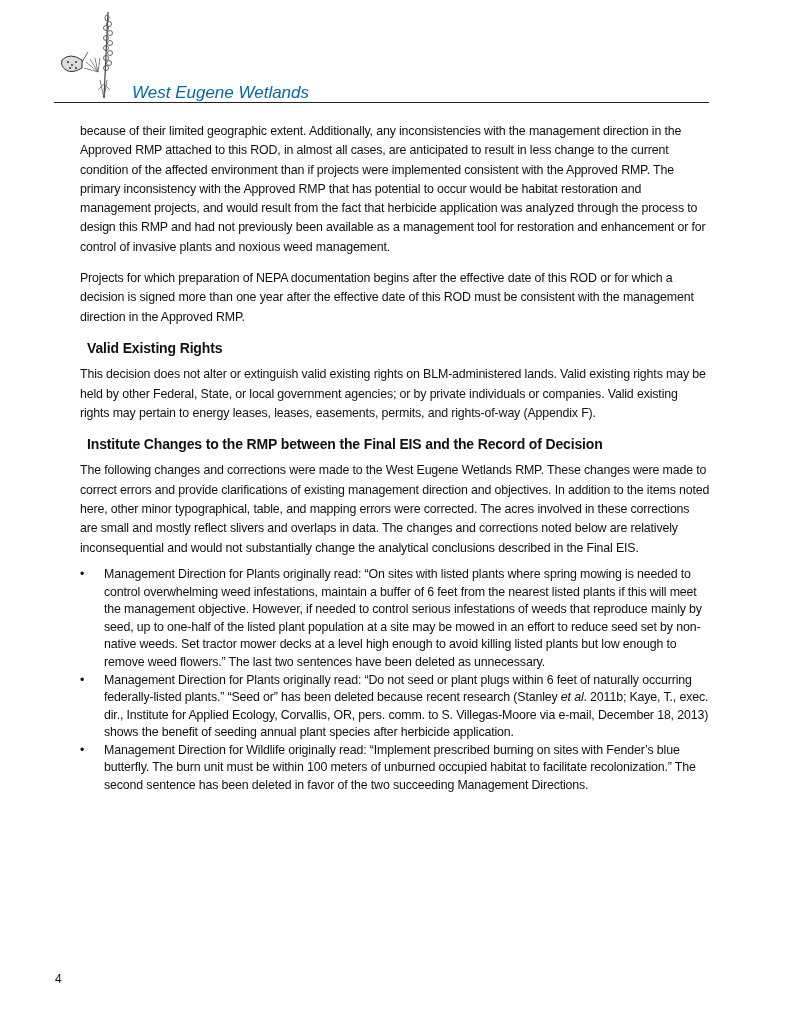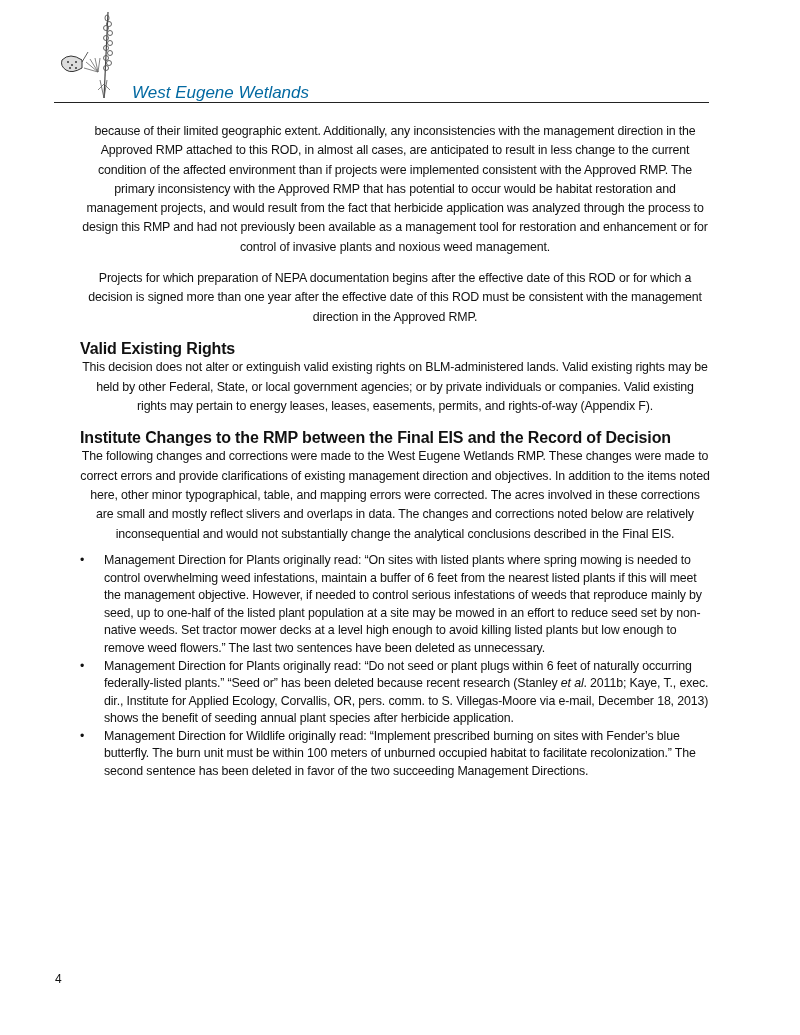--- a/index.html
+++ b/index.html
@@ -2,22 +2,22 @@
 <html><head>
 <meta charset="utf-8">
 <style>
   html, body { margin: 0; padding: 0; background: #ffffff; }
   body { width: 800px; height: 1035px; position: relative; overflow: hidden;
          font-family: "Liberation Sans", sans-serif; color: #111; }
   .header { position: absolute; left: 54px; top: 0; width: 655px; height: 102px; border-bottom: 1px solid #222; }
   .logo { position: absolute; left: 2px; top: 10px; width: 80px; height: 90px; }
   .header-title { position: absolute; left: 63px; top: 83px; font-style: italic; font-size: 17px; color: #0369a1; margin-left: 15px; }
   .content { position: absolute; left: 80px; top: 122px; width: 630px; font-size: 12.4px; line-height: 19.3px; letter-spacing: -0.15px; }
-  p { margin: 0 0 12px 0; text-align: center; }
-  h3 { margin: 0; font-size: 16px; font-weight: bold; line-height: 19.3px; }
+  p { margin: 0 0 12px 0; }
+  h3 { margin: 7px; font-size: 14px; font-weight: bold; line-height: 19.3px; }
   ul { margin: 2px 0 0 0; padding: 0; list-style: none; }
   li { position: relative; padding-left: 24px; line-height: 17.6px; margin-bottom: 0; }
   li .bullet { position: absolute; left: 0; top: 0; }
   .page-num { position: absolute; left: 55px; top: 972px; font-size: 12px; }
 </style>
 </head>
 <body>
 
 <div class="header">
   <svg class="logo" viewBox="0 0 80 90">

